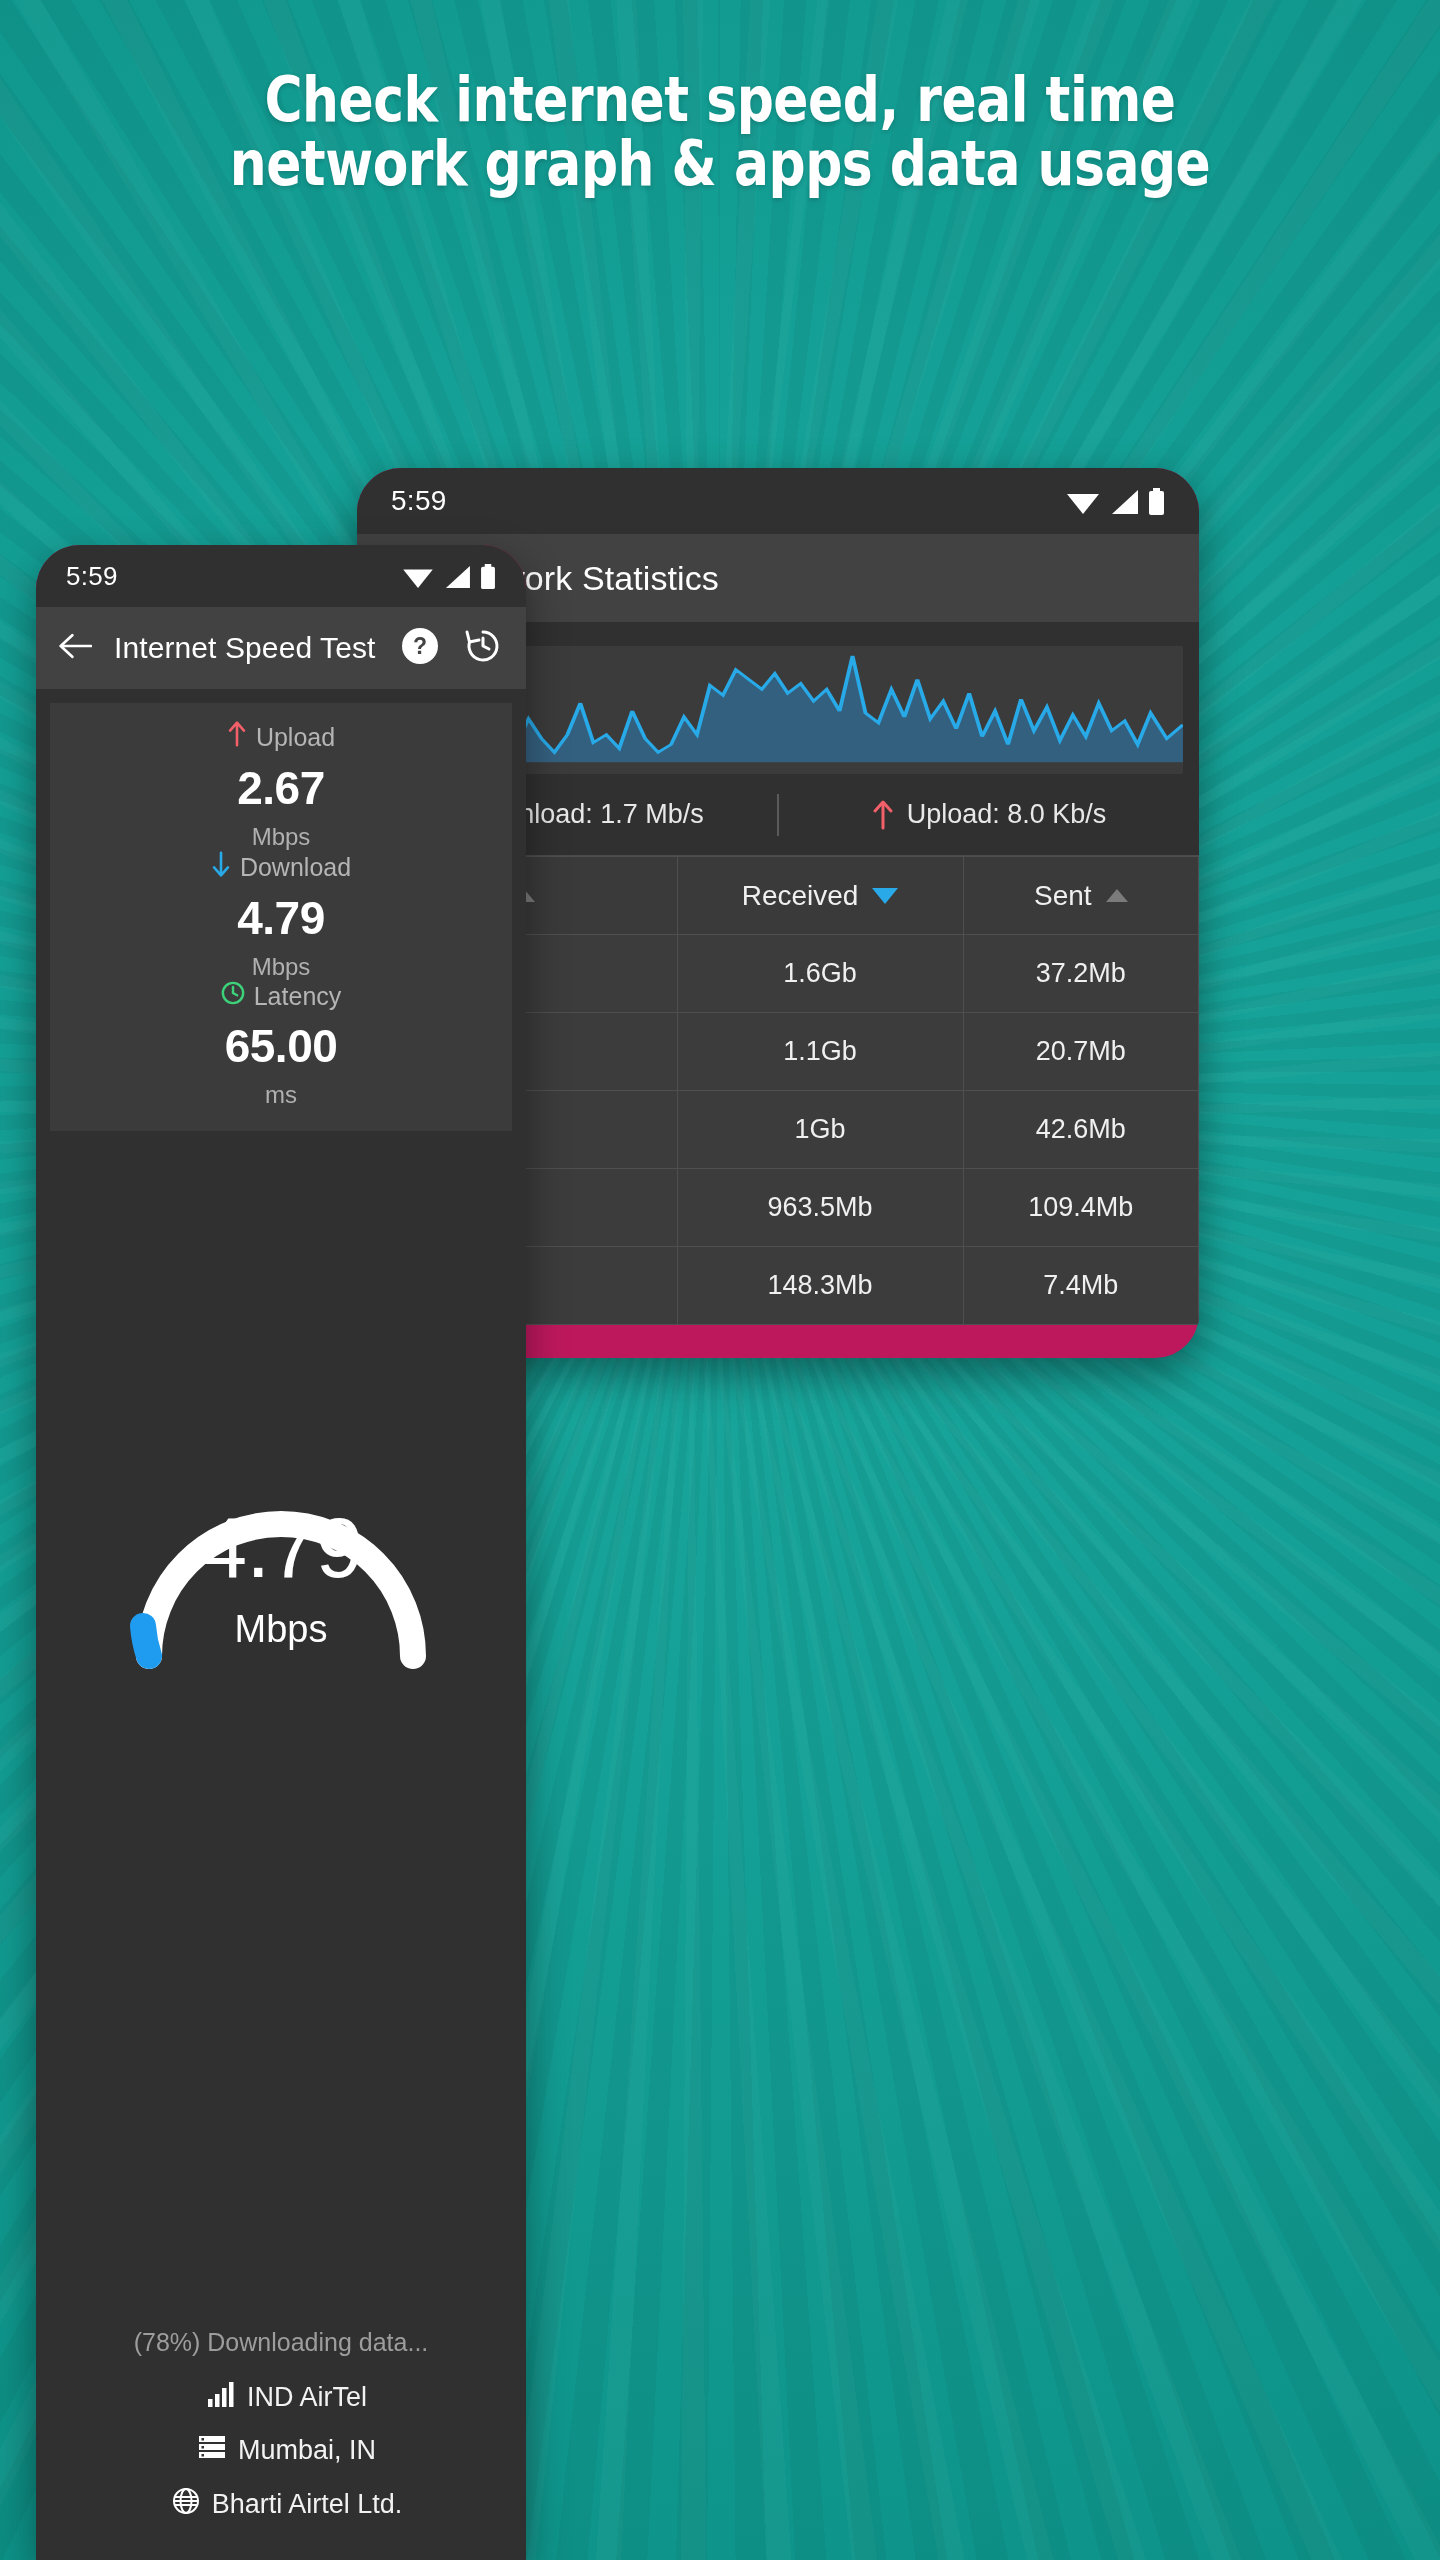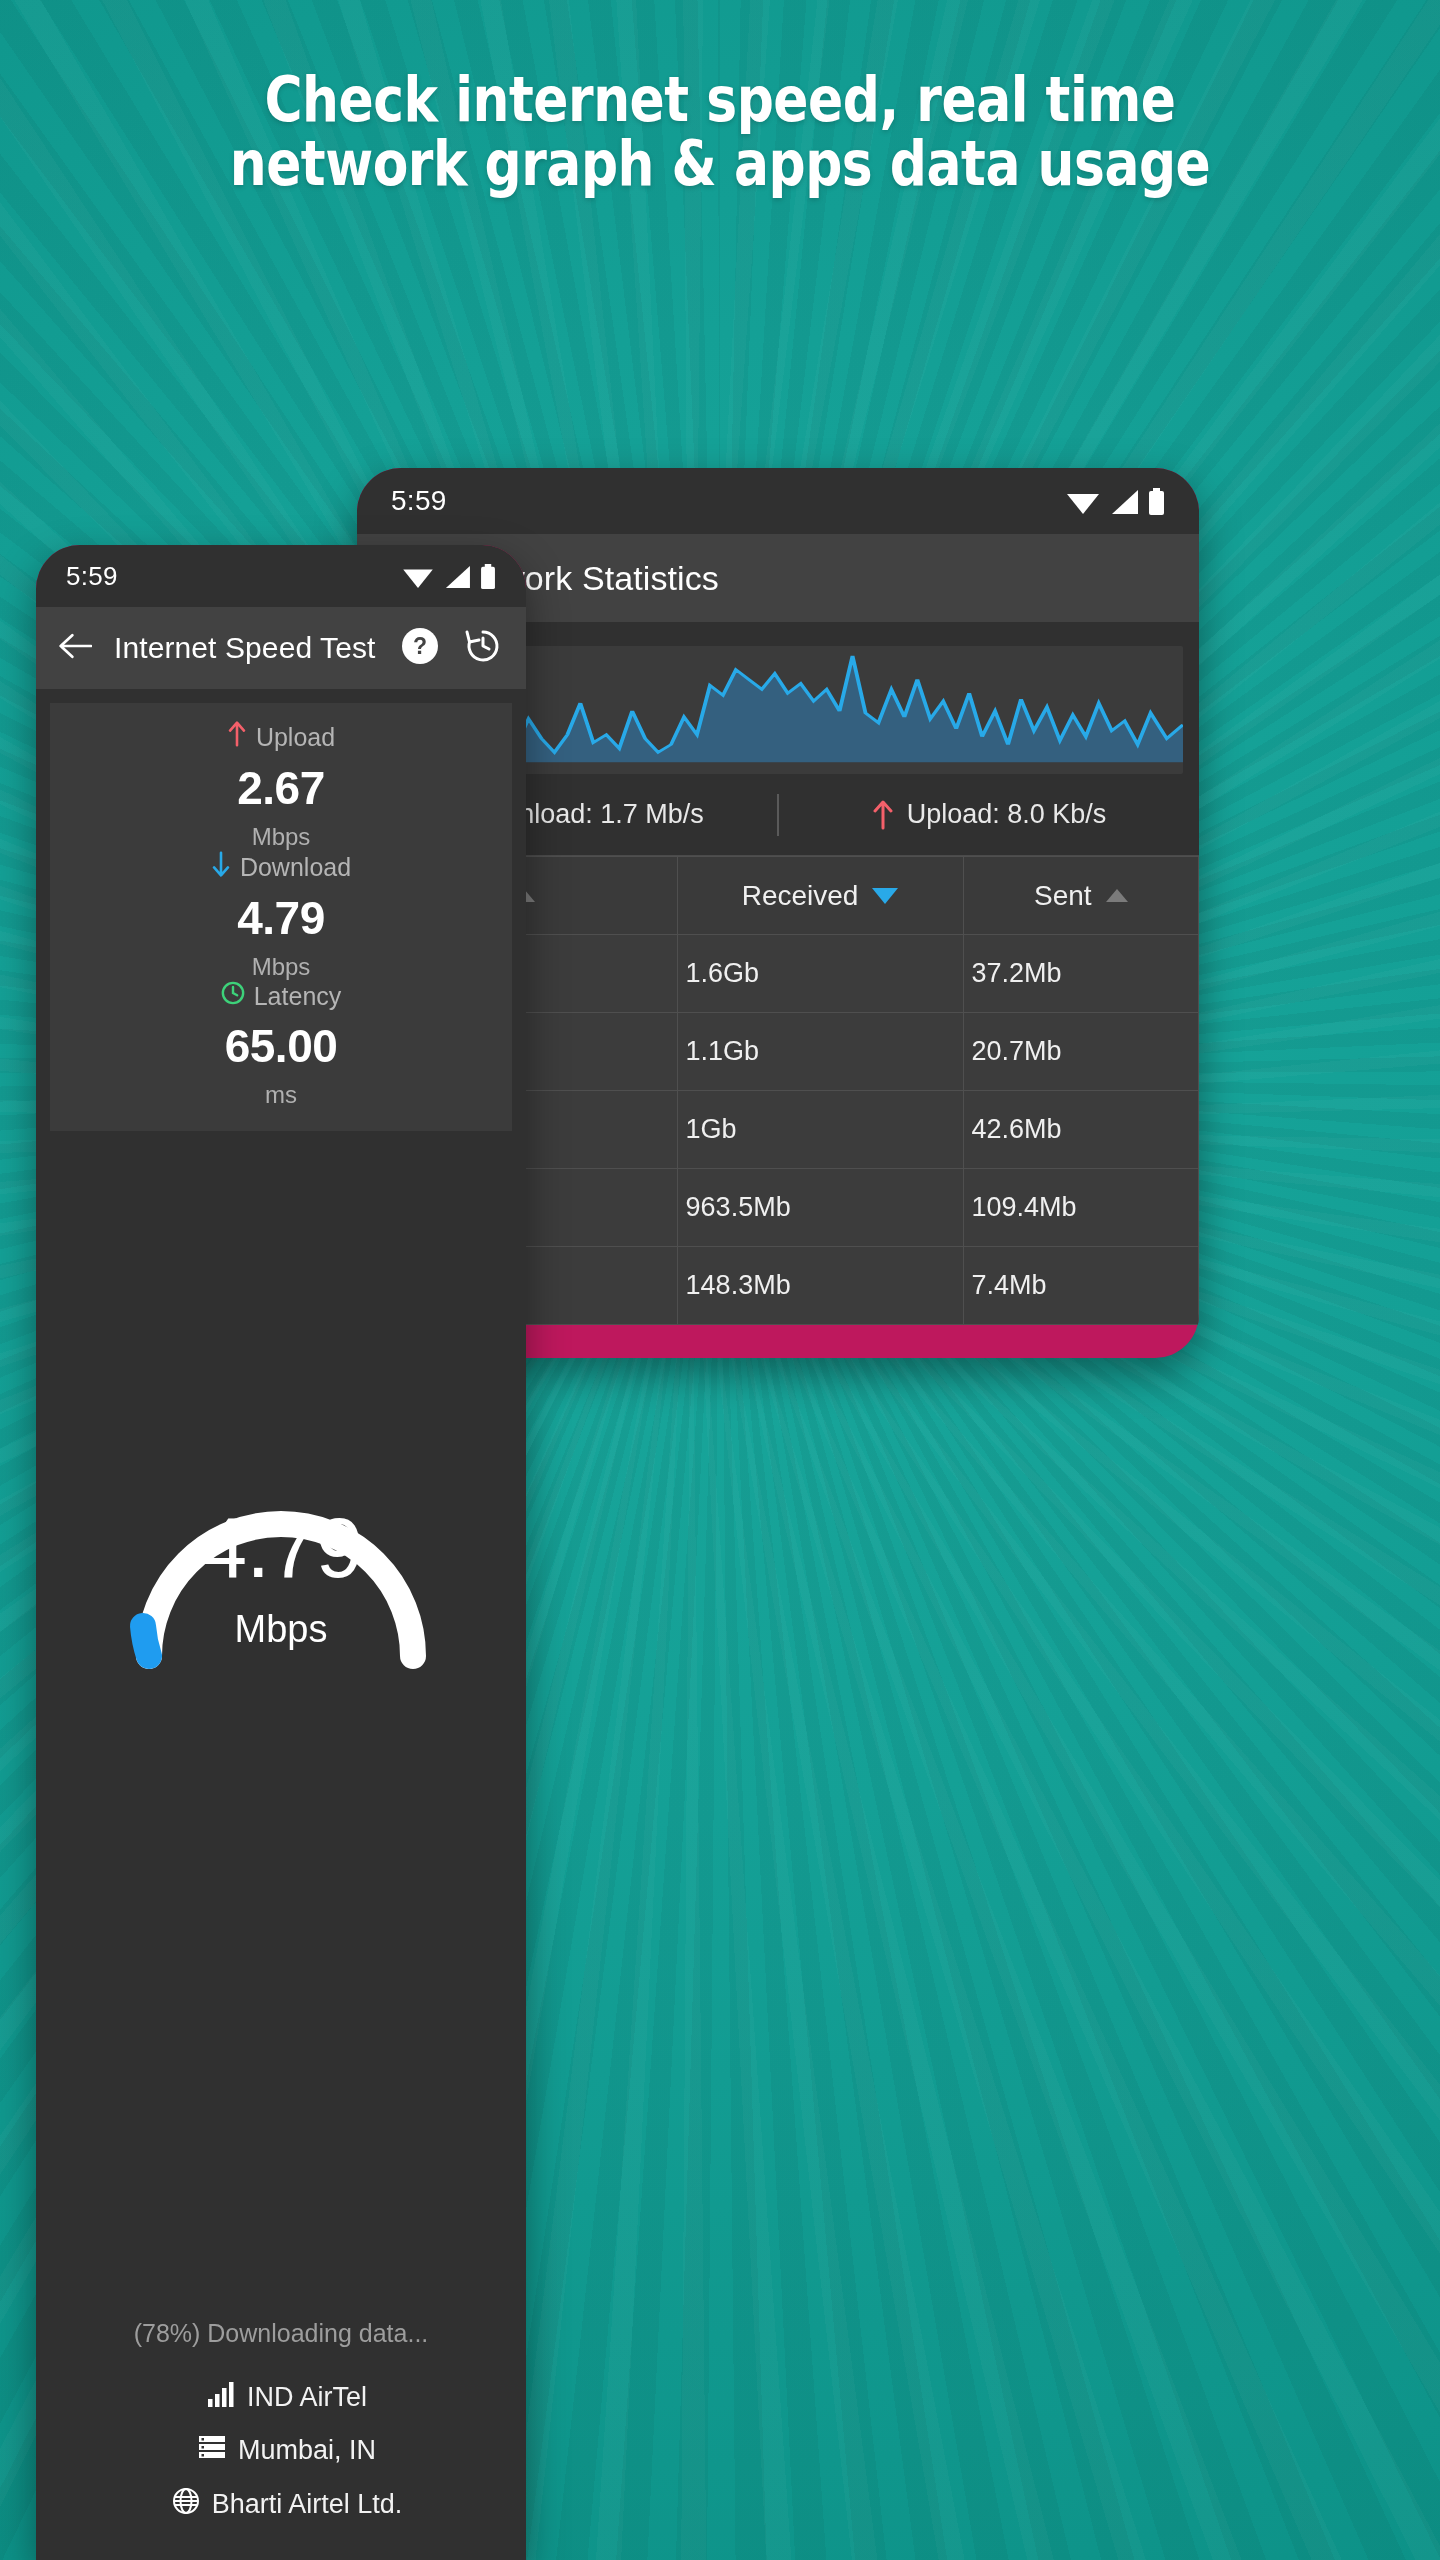--- a/index.html
+++ b/index.html
@@ -86,21 +86,21 @@
   .usage-title{
     height:78px; display:flex; align-items:center; justify-content:center;
     color:#ededed; font-size:30px; background:#353535;
     border-bottom:1px solid #484848;
   }
 
   .tbl{ width:100%; border-collapse:collapse; table-layout:fixed; }
   .tbl th, .tbl td{
     border:1px solid #4f4f4f;
     color:#f0f0f0; font-weight:400;
-    text-align:left; font-size:27px;
+    text-align:center; font-size:27px;
     height:78px; padding:0 8px;
     background:#3c3c3c;
   }
   .tbl th{ background:#3a3a3a; font-size:28px; }
   .tbl .c-app{ width:38%; }
   .tbl .c-recv{ width:34%; }
   .tbl .c-sent{ width:28%; }
   .th-inner{ display:flex; align-items:center; justify-content:center; gap:14px; }
   .tri{ width:0; height:0; }
   .tri-up{ border-left:11px solid transparent; border-right:11px solid transparent; border-bottom:13px solid #7b7b7b; }
@@ -128,21 +128,21 @@
 
   .gauge-wrap{ position:relative; width:100%; height:560px; margin-top:195px; }
   .gauge-wrap svg{ position:absolute; left:50%; top:0; transform:translateX(-50%); }
   .gauge-center{
     position:absolute; left:0; right:0; top:178px; text-align:center;
   }
   .gauge-value{ color:#ffffff; font-size:86px; font-weight:400; letter-spacing:-1px; line-height:1; }
   .gauge-unit{ color:#ffffff; font-size:38px; margin-top:18px; }
 
   .bottom-info{ position:absolute; left:0; right:0; bottom:18px; text-align:center; }
-  .progress-text{ color:#9d9d9d; font-size:25px; margin-bottom:33px; }
+  .progress-text{ color:#9d9d9d; font-size:25px; margin-bottom:24px; }
   .info-line{ display:flex; align-items:center; justify-content:center;
               gap:12px; color:#f2f2f2; font-size:27px; margin-bottom:20px;padding-left:12px; }
 </style>
 </head>
 <body>
 
 <div id="bg-burst"></div>
 
 <div id="headline">
   <span class="l">Check internet speed, real time</span>

